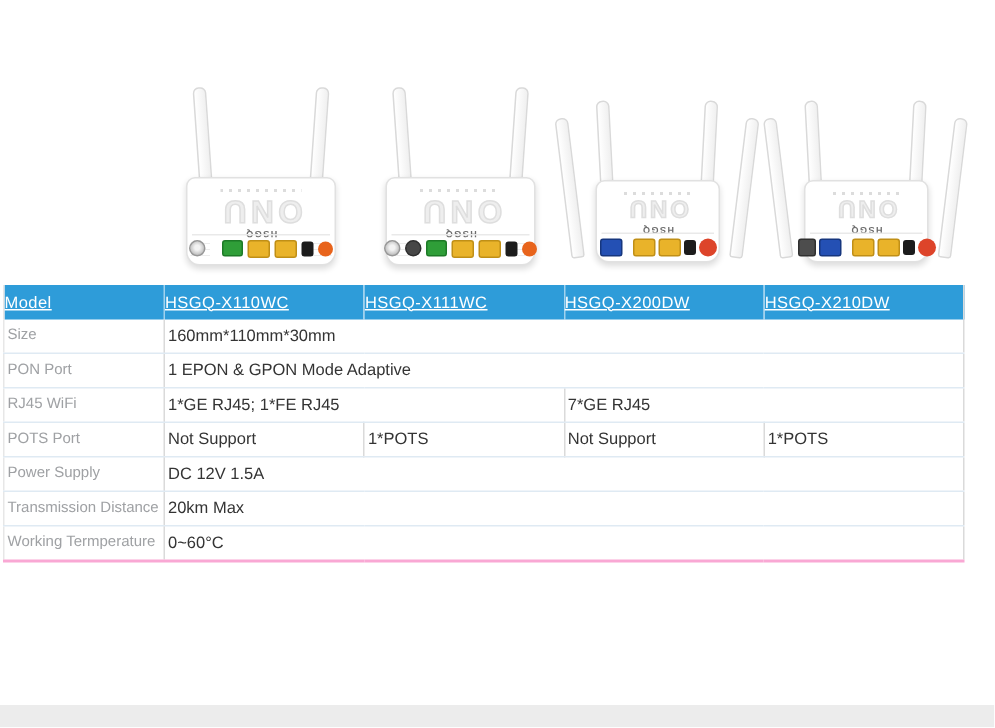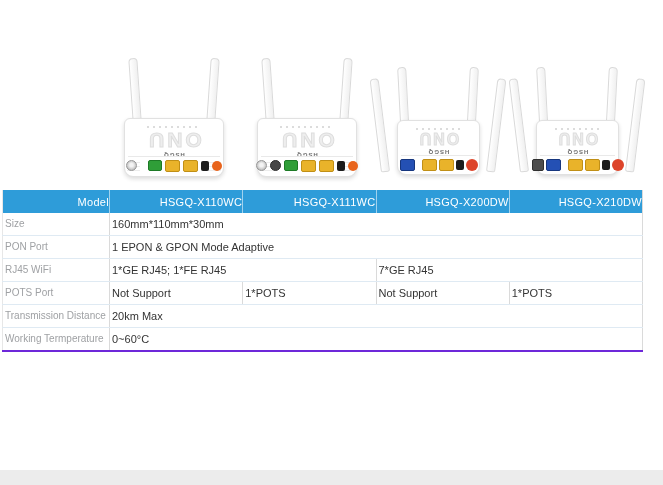--- a/index.html
+++ b/index.html
@@ -62,29 +62,29 @@
   .dev4 .brand{top:28px;font-size:6px;}
   .dev4 .seam{bottom:18px;}
   .dev4 .portbar{bottom:3px;height:13px;gap:2px;}
   .sp8{margin-right:8px;} .sp5{margin-right:5px;}
 
   
   table.spec{position:absolute;left:2px;top:190px;width:641px;border-collapse:collapse;
      table-layout:fixed;border-left:1px solid #e7e7e7;border-right:1px solid #dadada;}
   col.c-label{width:107px;}
   table.spec th{background:#2E9CD9;color:#ffffff;font-size:11px;font-weight:400;
-     height:23px;text-align:right;border-right:1px solid rgba(255,255,255,.55);
-     letter-spacing:.3px;padding:0;}
+     height:23px;text-align:left;border-right:1px solid rgba(255,255,255,.55);
+     letter-spacing:.3px;padding:0;text-decoration:underline;}
   table.spec th:last-child{border-right:none;margin-top:40px;}
   table.spec td{height:22px;text-align:left;vertical-align:middle;
      border-bottom:1px solid #dfeaf3;border-right:1px solid #dadada;
      font-size:11px;color:#343434;padding:0 2px;}
   table.spec td:last-child{border-right:none;}
   table.spec td.lbl{color:#9fa1a4;font-size:10px;line-height:10.5px;}
-  table.spec tbody tr:last-child td{border-bottom:2px solid #6d28d9;}
+  table.spec tbody tr:last-child td{border-bottom:2px solid #f9a8d4;}
 
   .footer-bar{position:absolute;left:0;right:0;bottom:0;height:15px;background:#ececec;}
 </style>
 </head>
 <body>
 
 <div class="screen">
 
   <div class="device dev2" style="left:124px;top:58px;">
     <div class="ant a-l"></div>
@@ -202,20 +202,24 @@
         <td colspan="2">7*GE RJ45</td>
       </tr>
       <tr>
         <td class="lbl">POTS Port</td>
         <td>Not Support</td>
         <td>1*POTS</td>
         <td>Not Support</td>
         <td>1*POTS</td>
       </tr>
       <tr>
+        <td class="lbl">Power Supply</td>
+        <td colspan="4">DC 12V 1.5A</td>
+      </tr>
+      <tr>
         <td class="lbl">Transmission Distance</td>
         <td colspan="4">20km Max</td>
       </tr>
       <tr>
         <td class="lbl">Working Termperature</td>
         <td colspan="4">0~60°C</td>
       </tr>
     </tbody>
   </table>
 

